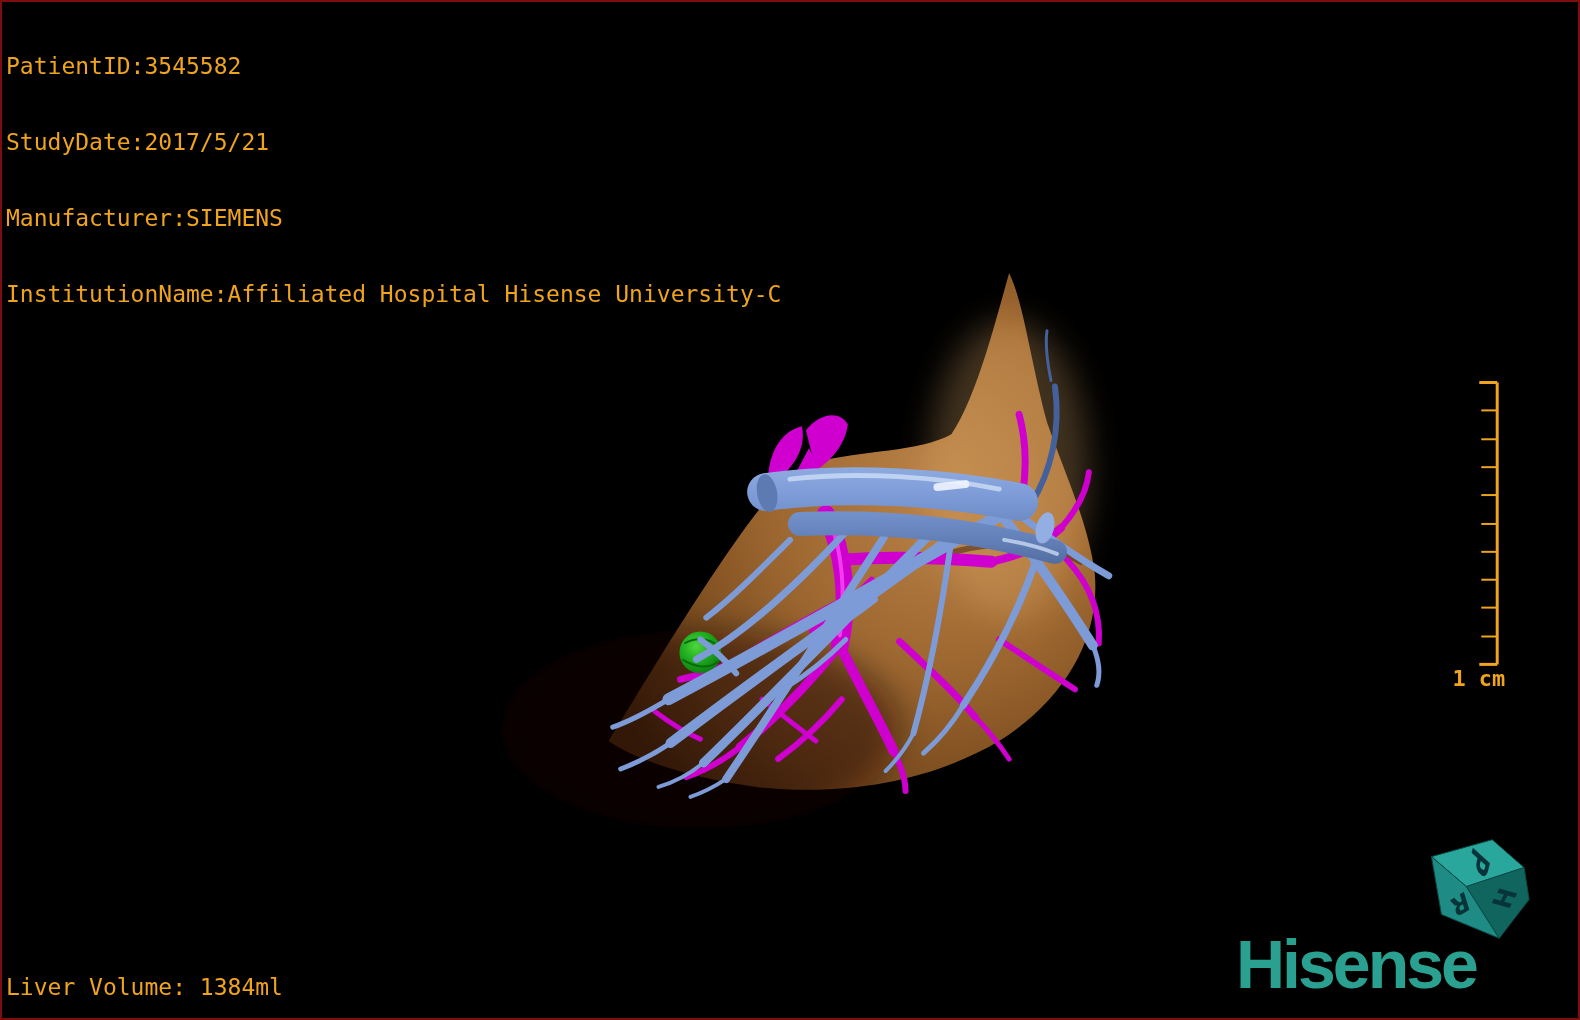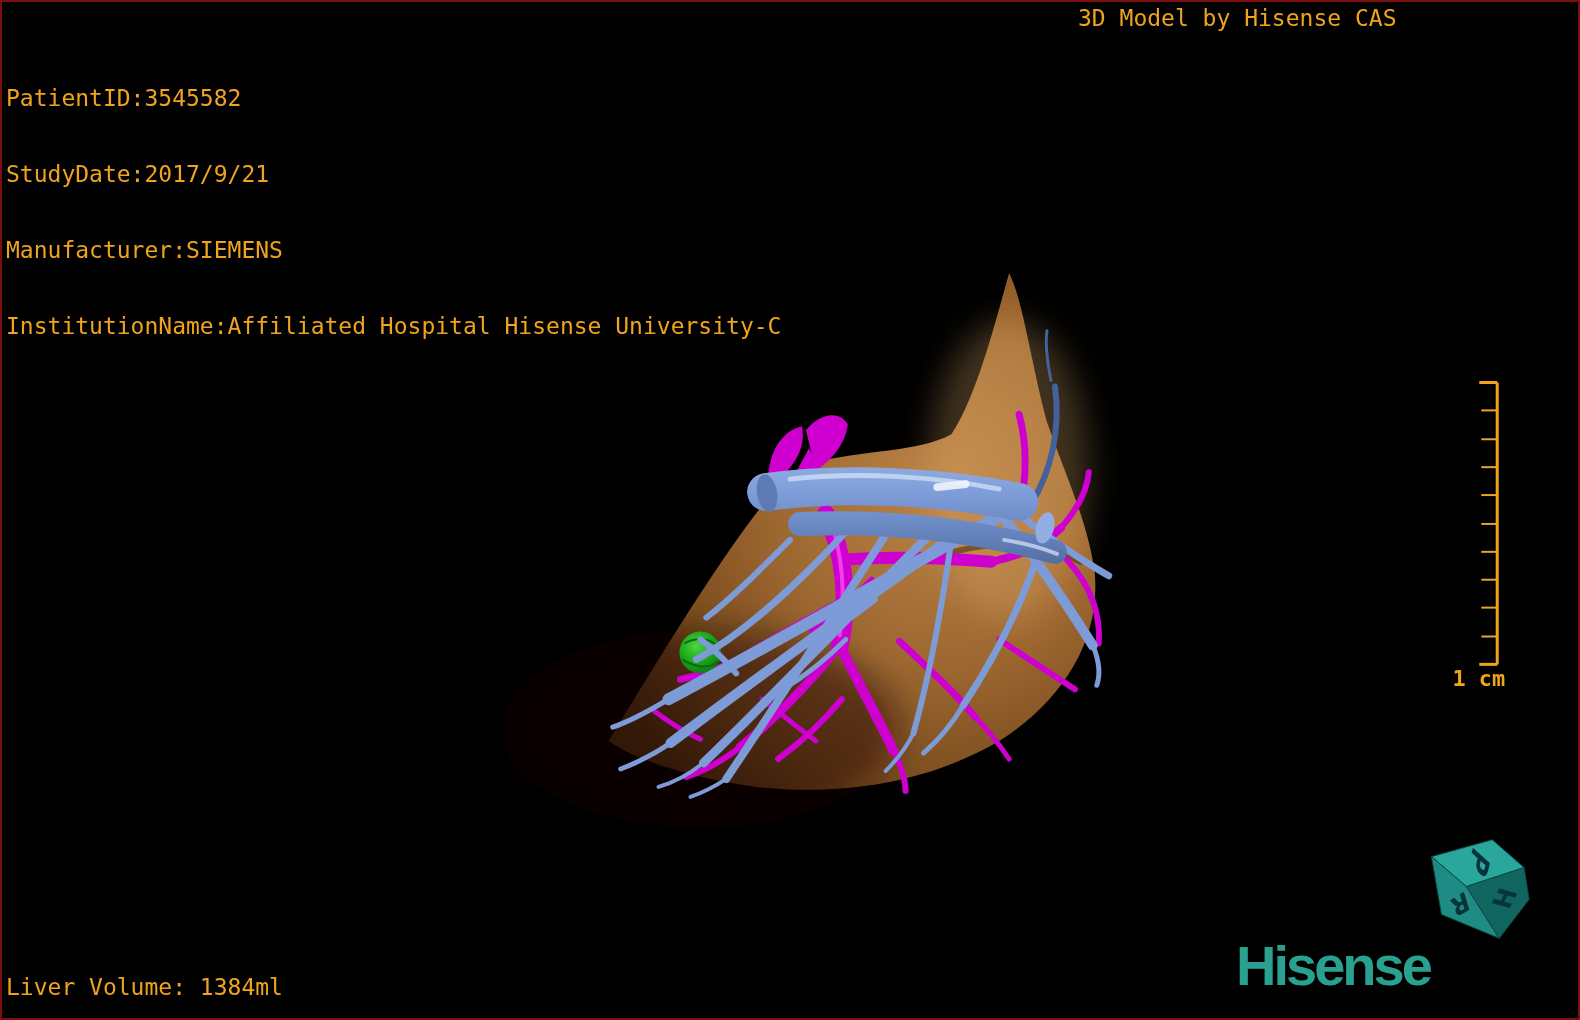--- a/index.html
+++ b/index.html
@@ -7,28 +7,28 @@
     position:relative;
     width:1580px;height:1020px;
     background:#000;
     border:2px solid #7c0e0e;
     box-sizing:border-box;
     overflow:hidden;
     font-family:"DejaVu Sans Mono","Liberation Mono",monospace;
   }
   .scene{position:absolute;left:0;top:0;width:100%;height:100%;}
   .hud{position:absolute;color:#f0a41e;white-space:pre;}
-  .patient-info{left:4px;top:1px;font-size:23px;line-height:25.4px;margin-top:32px;}
+  .patient-info{left:4px;top:1px;font-size:23px;line-height:25.4px;}
   .watermark{left:1076px;top:3px;font-size:23px;}
   .volume{left:4px;top:972px;font-size:23px;text-align:right;}
   .logo{
     position:absolute;left:1234px;top:928px;
     font-family:"Liberation Sans","DejaVu Sans",sans-serif;
-    font-weight:bold;font-size:56px;letter-spacing:-3px;
-    color:#2aa190;line-height:1;margin-top:8px;
+    font-weight:bold;font-size:68px;letter-spacing:-3px;
+    color:#2aa190;line-height:1;
   }
   .scale-label{
     font-family:"DejaVu Sans Mono",monospace;
     font-size:22px;font-weight:bold;
   }
   .cube-letter{
     font-family:"DejaVu Sans","Liberation Sans",sans-serif;
     font-weight:bold;
   }
 </style>
@@ -165,23 +165,22 @@
       <polygon points="1434,858 1469,888 1502,940 1444,916" fill="#1e8c84"></polygon>
       <polygon points="1469,888 1527,869 1532,901 1502,940" fill="#11655f"></polygon>
       <text class="cube-letter" font-size="28" text-anchor="middle" stroke="none" transform="translate(1482 864) rotate(104) skewX(-28)" dominant-baseline="central" fill="#07333a">P</text>
       <text class="cube-letter" font-size="25" text-anchor="middle" stroke="none" transform="translate(1463 906) rotate(148) skewX(-15)" dominant-baseline="central" fill="#07333a">R</text>
       <text class="cube-letter" font-size="25" text-anchor="middle" stroke="none" transform="translate(1508 900) rotate(-62) skewX(12)" dominant-baseline="central" fill="#07333a">H</text>
     </g>
   </svg>
 
   <div class="hud patient-info">
     <div>PatientID:3545582</div>
-    <div>StudyDate:2017/9/21</div>
+    <div>StudyDate:2017/5/21</div>
     <div>Manufacturer:SIEMENS</div>
     <div>InstitutionName:Affiliated Hospital Hisense University-C</div>
   </div>
 
-  <div class="hud watermark">3D Model by Hisense CAS</div>
 
   <div class="hud volume">Liver Volume: 1384ml</div>
 
   <div class="logo">Hisense</div>
 </div>
 
 </body></html>

